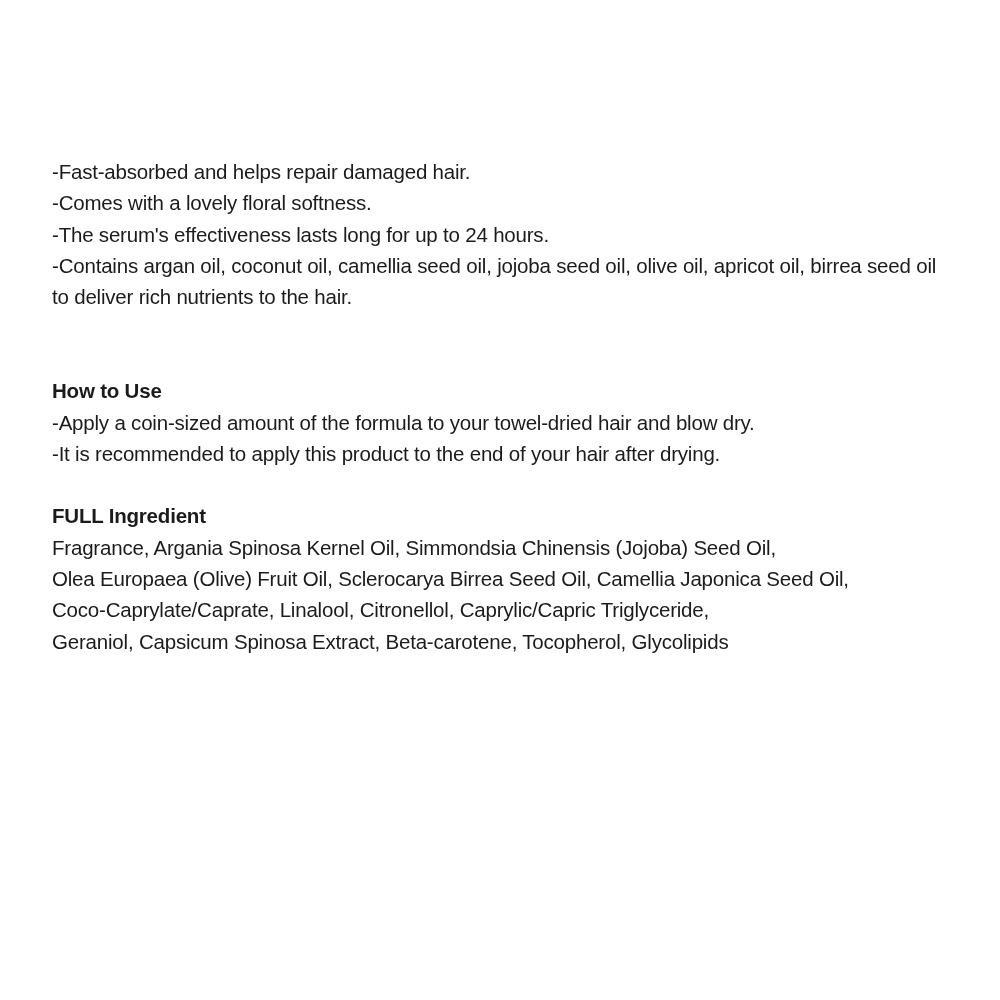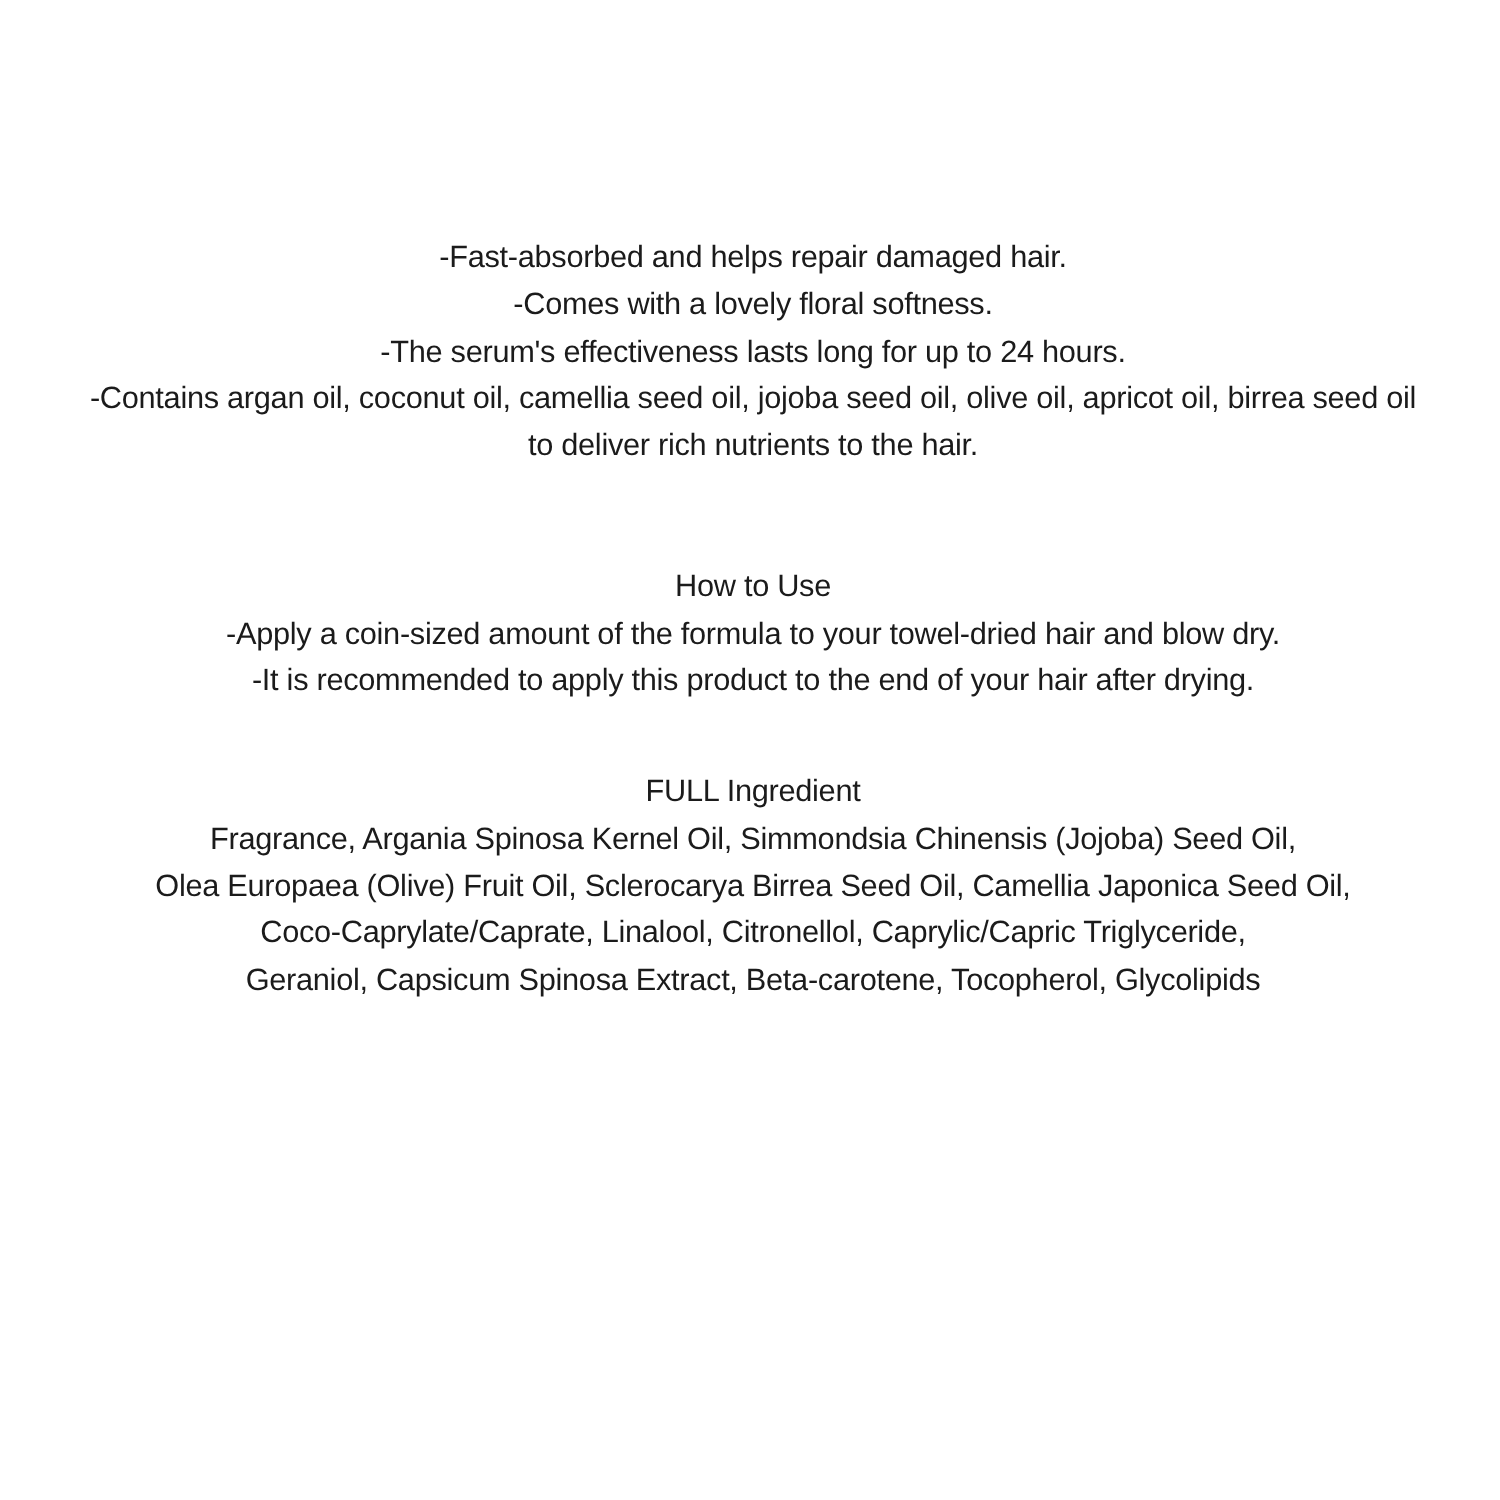--- a/index.html
+++ b/index.html
@@ -13,43 +13,42 @@
     overflow: hidden;
     font-family: "Liberation Sans", "DejaVu Sans", sans-serif;
     color: #1b1b1b;
   }
   .page {
     box-sizing: border-box;
     width: 1000px;
     height: 900px;
     padding: 156px 48px 0 52px;
     background: #ffffff;
-    text-align: center;
   }
   .text-line {
     font-size: 20.5px;
     line-height: 31.3px;
     letter-spacing: -0.2px;
     white-space: nowrap;
   }
   .wrap-line {
     white-space: normal;
   }
   .section-heading {
     font-size: 20.5px;
     line-height: 31.3px;
     letter-spacing: -0.2px;
-    font-weight: normal;
+    font-weight: bold;
     margin: 0;
   }
   .section-how-to-use {
     margin-top: 63px;
   }
   .section-ingredients {
-    margin-top: 43px;
+    margin-top: 31px;
   }
 </style>
 </head>
 <body>
 
 <div class="page">
 
   <div class="section">
     <div class="text-line">-Fast-absorbed and helps repair damaged hair.</div>
     <div class="text-line">-Comes with a lovely floral softness.</div>

